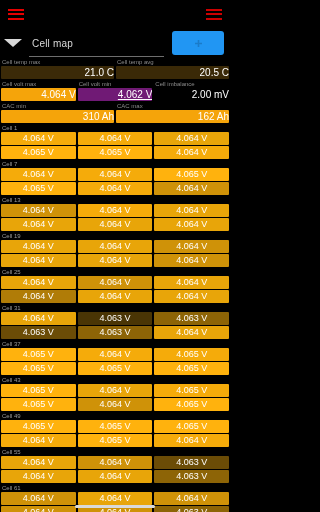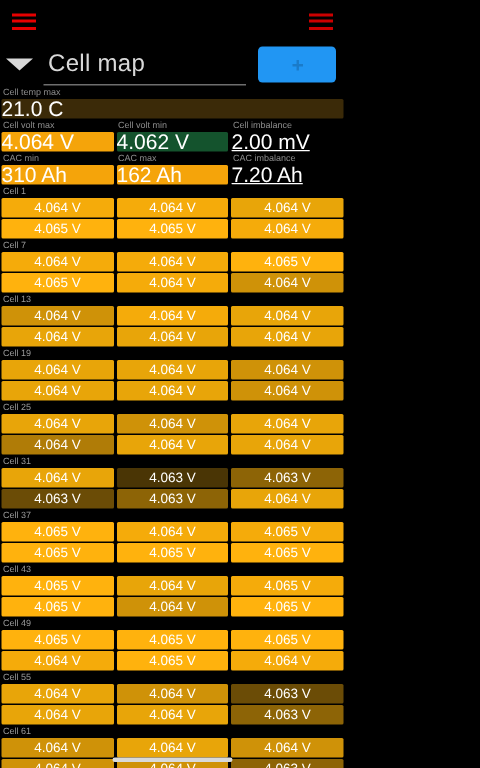--- a/index.html
+++ b/index.html
@@ -12,36 +12,36 @@
 
   
   .topbar{height:28px;display:flex;align-items:center;justify-content:space-between;padding:0 8px;box-sizing:border-box;}
   .burger{width:16px;height:11px;display:flex;flex-direction:column;justify-content:space-between;cursor:pointer;}
   .burger i{display:block;height:2px;width:100%;background:#e60000;border-radius:0;}
   .burger.right i{background:#cc0000;}
 
   
   .titlerow{height:30px;display:flex;align-items:center;padding:0 6px 0 4px;box-sizing:border-box;position:relative;}
   .caret{width:0;height:0;border-left:9px solid transparent;border-right:9px solid transparent;border-top:8px solid #d8d8d8;margin-right:10px;flex:0 0 auto;cursor:pointer;}
-  .title{font-size:16px;color:#d8d8d8;letter-spacing:.2px;flex:1 1 auto;}
+  .title{font-size:10px;color:#d8d8d8;letter-spacing:.2px;flex:1 1 auto;}
   .addbtn{width:52px;height:24px;background:#2196f3;border-radius:3px;display:flex;align-items:center;justify-content:center;cursor:pointer;flex:0 0 auto;}
   .addbtn svg{display:block;opacity:.55;}
   .titleunderline{position:absolute;left:29px;right:66px;bottom:1px;height:1px;background:#6e6e6e;}
 
   
   .stats{padding:0 1px;box-sizing:border-box;}
   .statrow{display:flex;gap:2px;margin-bottom:1px;}
   .statcell{flex:1 1 0;min-width:0;}
   .statlabel{font-size:6px;color:#8c8c8c;line-height:8px;padding-left:1px;white-space:nowrap;overflow:hidden;}
-  .statval{height:13px;line-height:13px;text-align:left;font-size:14px;color:#fff;border-radius:1px;white-space:nowrap;overflow:hidden;}
+  .statval{height:13px;line-height:13px;text-align:right;font-size:10px;color:#fff;border-radius:1px;white-space:nowrap;overflow:hidden;}
   .fill-dark{background:#3b2a08;}
   .fill-dark2{background:#3a2907;}
   .fill-amber{background:#f5a40a;}
-  .fill-amber-d{background:#14532d;}
-  .fill-none{background:#000;text-decoration:underline;}
+  .fill-amber-d{background:#701a75;text-decoration:underline;}
+  .fill-none{background:#000;}
 
   
   .cellmap{padding:0 1px;box-sizing:border-box;}
   .grouplabel{font-size:6px;color:#9a9a9a;line-height:8px;padding-left:1px;}
   .cellrow{display:flex;gap:2px;}
   .cell{flex:1 1 0;min-width:0;height:13px;line-height:13px;text-align:center;font-size:9px;color:#fff;border-radius:1px;white-space:nowrap;overflow:hidden;margin-bottom:1px;}
   .v2{background:#4a3505;}
   .v3{background:#6b4c06;}
   .v4{background:#8d6406;}
   .v5{background:#b07c07;}
@@ -80,20 +80,24 @@
     </div>
     <div class="titleunderline"></div>
   </div>
 
   <div class="stats">
     <div class="statrow">
       <div class="statcell">
         <div class="statlabel">Cell temp max</div>
         <div class="statval fill-dark">21.0 C</div>
       </div>
+      <div class="statcell">
+        <div class="statlabel">Cell temp avg</div>
+        <div class="statval fill-dark2">20.5 C</div>
+      </div>
     </div>
     <div class="statrow">
       <div class="statcell">
         <div class="statlabel">Cell volt max</div>
         <div class="statval fill-amber">4.064 V</div>
       </div>
       <div class="statcell">
         <div class="statlabel">Cell volt min</div>
         <div class="statval fill-amber-d">4.062 V</div>
       </div>
@@ -104,24 +108,20 @@
     </div>
     <div class="statrow">
       <div class="statcell">
         <div class="statlabel">CAC min</div>
         <div class="statval fill-amber">310 Ah</div>
       </div>
       <div class="statcell">
         <div class="statlabel">CAC max</div>
         <div class="statval fill-amber">162 Ah</div>
       </div>
-      <div class="statcell">
-        <div class="statlabel">CAC imbalance</div>
-        <div class="statval fill-none">7.20 Ah</div>
-      </div>
     </div>
   </div>
 
   <div class="cellmap" id="cellmap">
       <div class="grouplabel">Cell 1</div>
       <div class="cellrow">
         <div class="cell v8">4.064 V</div>
         <div class="cell v8">4.064 V</div>
         <div class="cell v7">4.064 V</div>
       </div>

